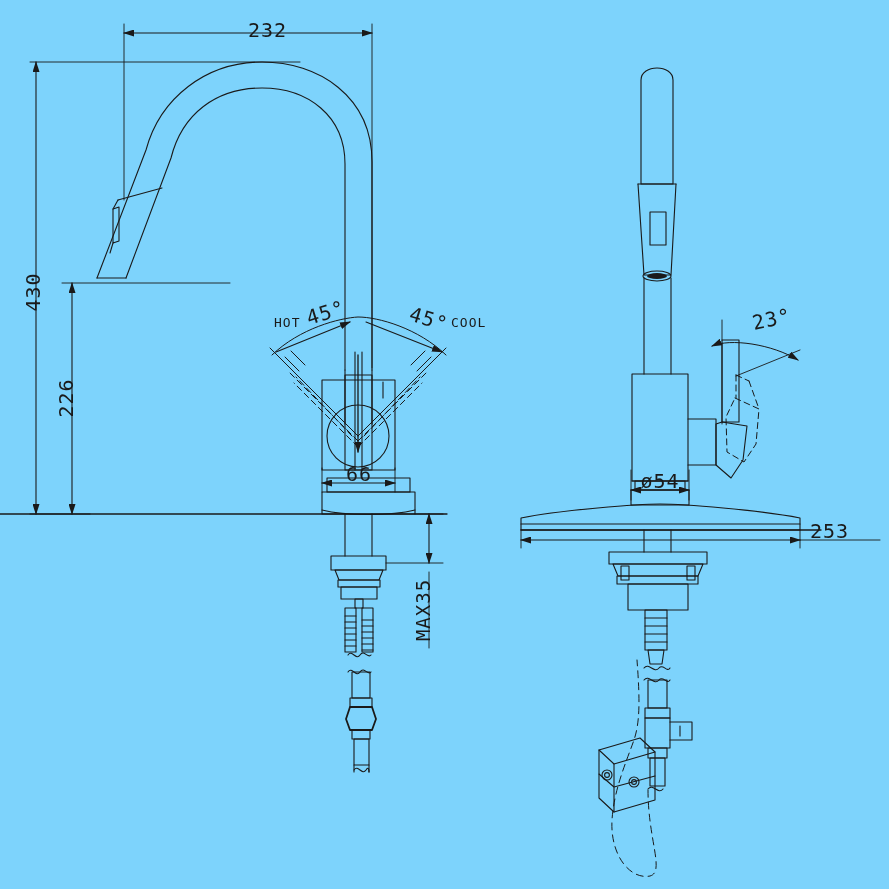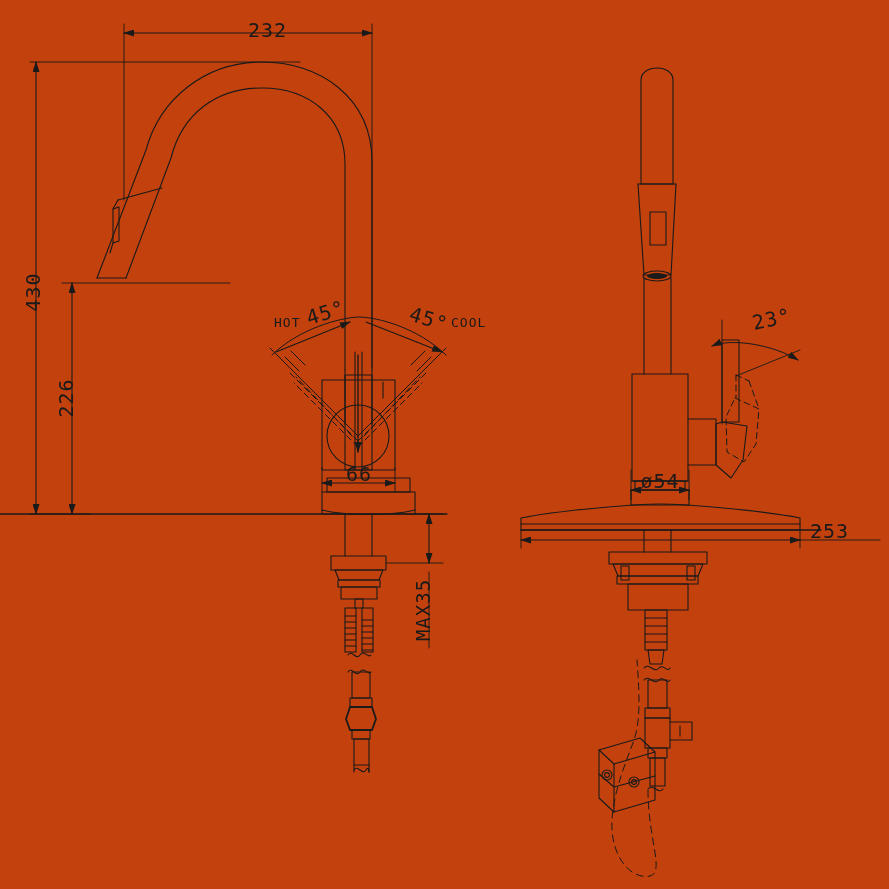--- a/index.html
+++ b/index.html
@@ -1,18 +1,18 @@
 <!DOCTYPE html>
 <html><head>
 <meta charset="utf-8">
 <style>
   html,body{margin:0;padding:0;background:#ffffff;}
   body{width:889px;height:889px;overflow:hidden;
        font-family:"DejaVu Sans Mono","Liberation Mono",monospace;}
-  #sheet{position:relative;width:889px;height:889px;background:#c2410c;}
+  #sheet{position:relative;width:889px;height:889px;background:#7dd3fc;}
   svg{display:block;}
   text{font-family:"DejaVu Sans Mono","Liberation Mono",monospace;fill:#1a1a1a;}
 </style>
 </head>
 <body>
 
 <div id="sheet">
 <svg width="889" height="889" viewBox="0 0 889 889">
 
   <defs>

